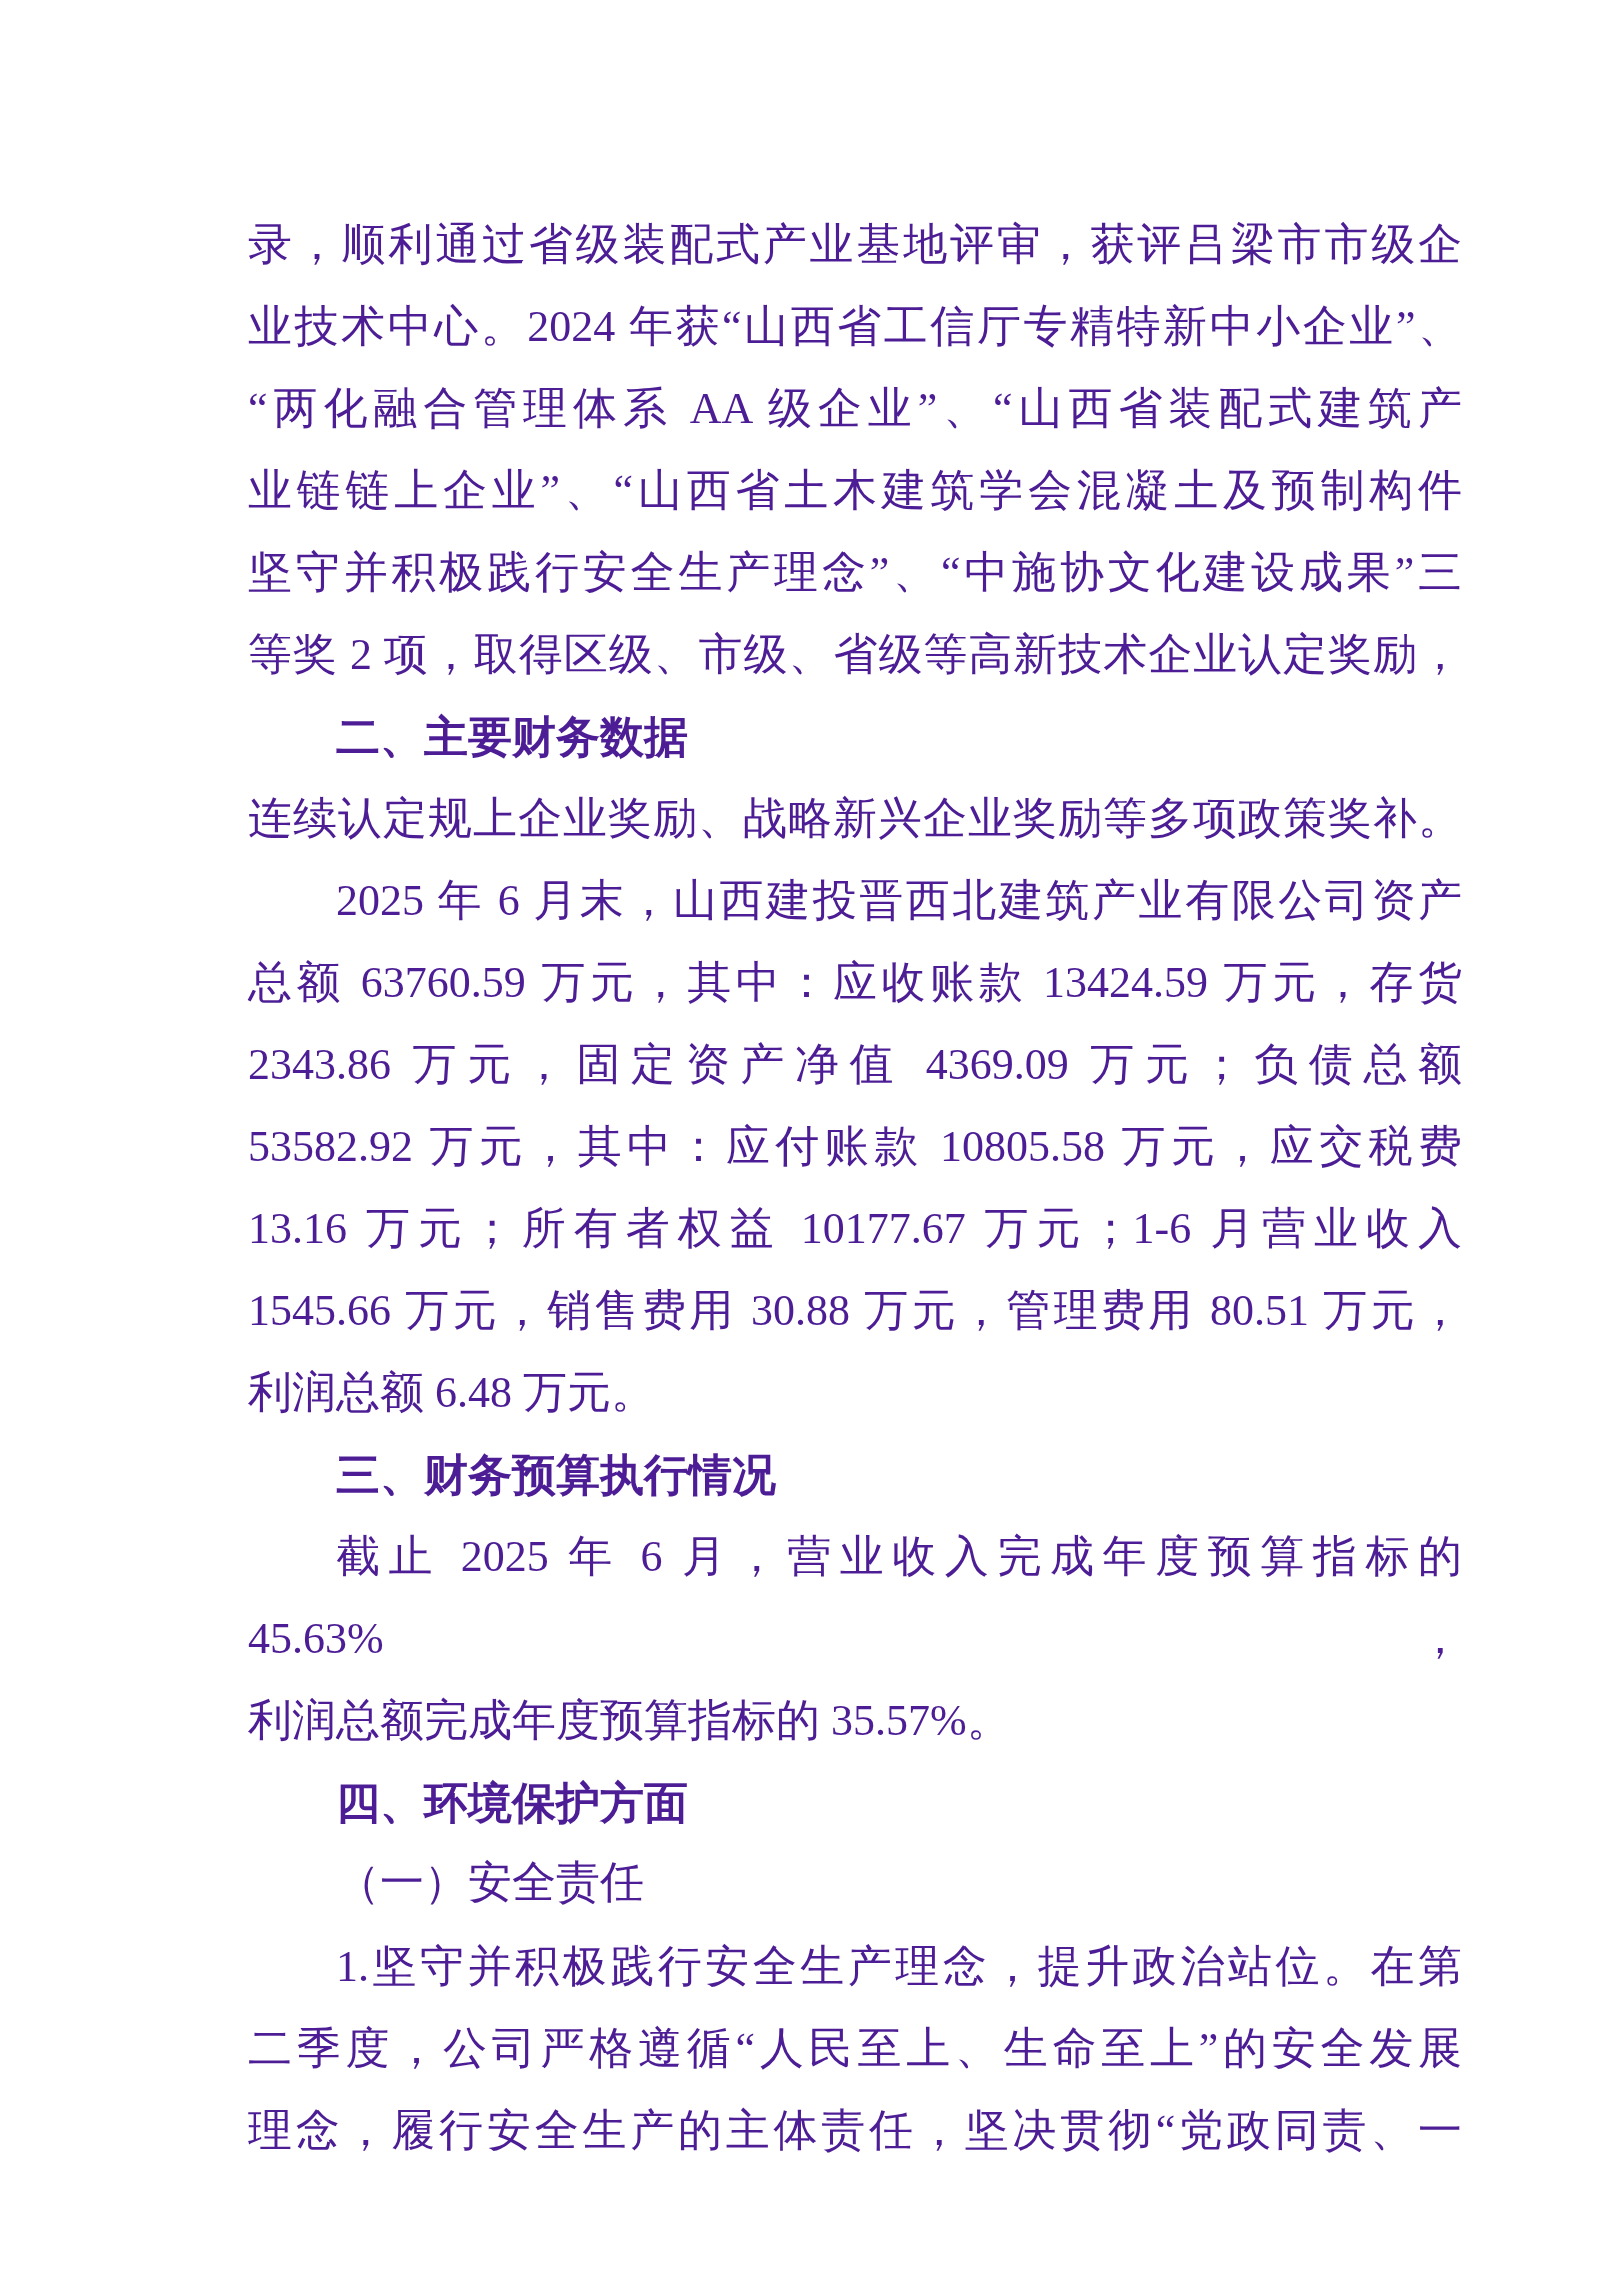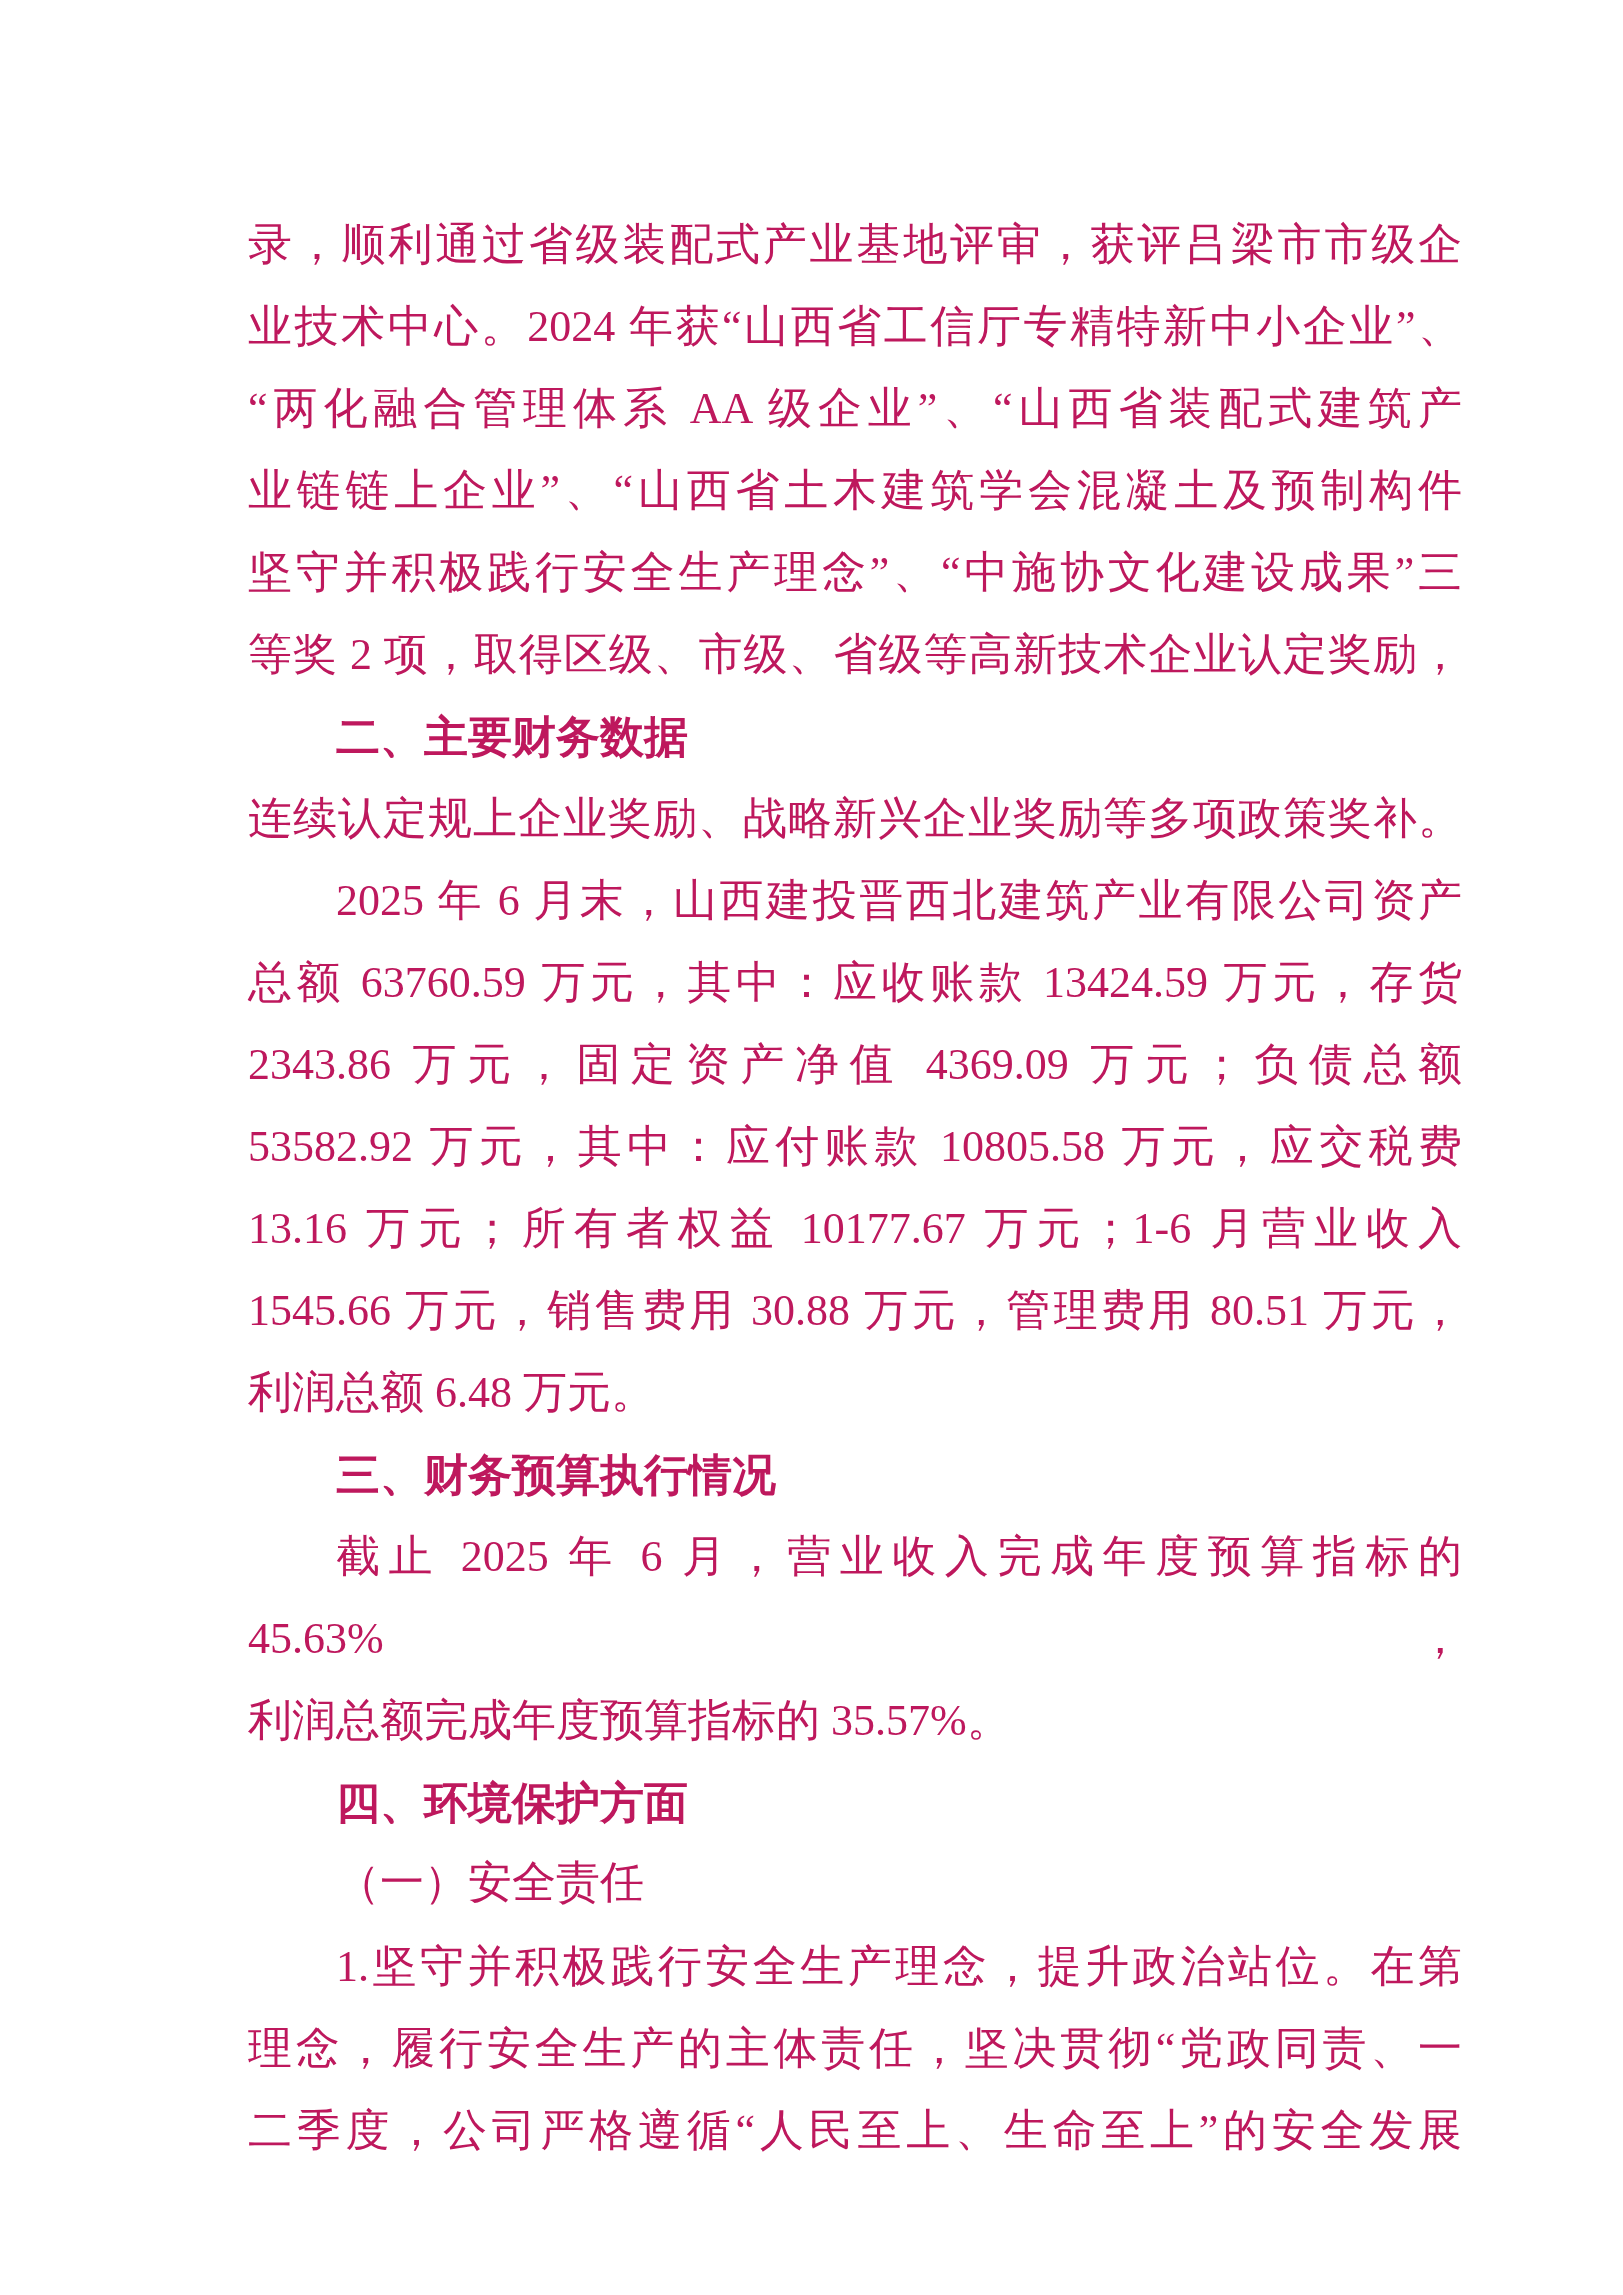--- a/index.html
+++ b/index.html
@@ -7,21 +7,21 @@
     padding: 0;
     background: #ffffff;
   }
   .page {
     position: relative;
     width: 1623px;
     height: 2295px;
     background: #ffffff;
     overflow: hidden;
     font-family: "Liberation Serif", "DejaVu Serif", serif;
-    color: #be185d;
+    color: #4c1d95;
   }
   .text-column {
     position: absolute;
     left: 248px;
     top: 204px;
     width: 1214px;
     font-size: 44px;
     line-height: 82px;
     letter-spacing: 0;
   }
@@ -69,17 +69,17 @@
       <div class="line cont">53582.92 万元，其中：应付账款 10805.58 万元，应交税费</div>
       <div class="line cont">13.16 万元；所有者权益 10177.67 万元；1-6 月营业收入</div>
       <div class="line cont">1545.66 万元，销售费用 30.88 万元，管理费用 80.51 万元，</div>
       <div class="line cont end">利润总额 6.48 万元。</div>
       <div class="line heading">三、财务预算执行情况</div>
       <div class="line start">截止 2025 年 6 月，营业收入完成年度预算指标的 45.63%，</div>
       <div class="line cont end">利润总额完成年度预算指标的 35.57%。</div>
       <div class="line heading">四、环境保护方面</div>
       <div class="line subheading">（一）安全责任</div>
       <div class="line start">1.坚守并积极践行安全生产理念，提升政治站位。在第</div>
+      <div class="line cont">二季度，公司严格遵循“人民至上、生命至上”的安全发展</div>
       <div class="line cont">理念，履行安全生产的主体责任，坚决贯彻“党政同责、一</div>
-      <div class="line cont">二季度，公司严格遵循“人民至上、生命至上”的安全发展</div>
     </div>
 </div>
 
 
 </body></html>

